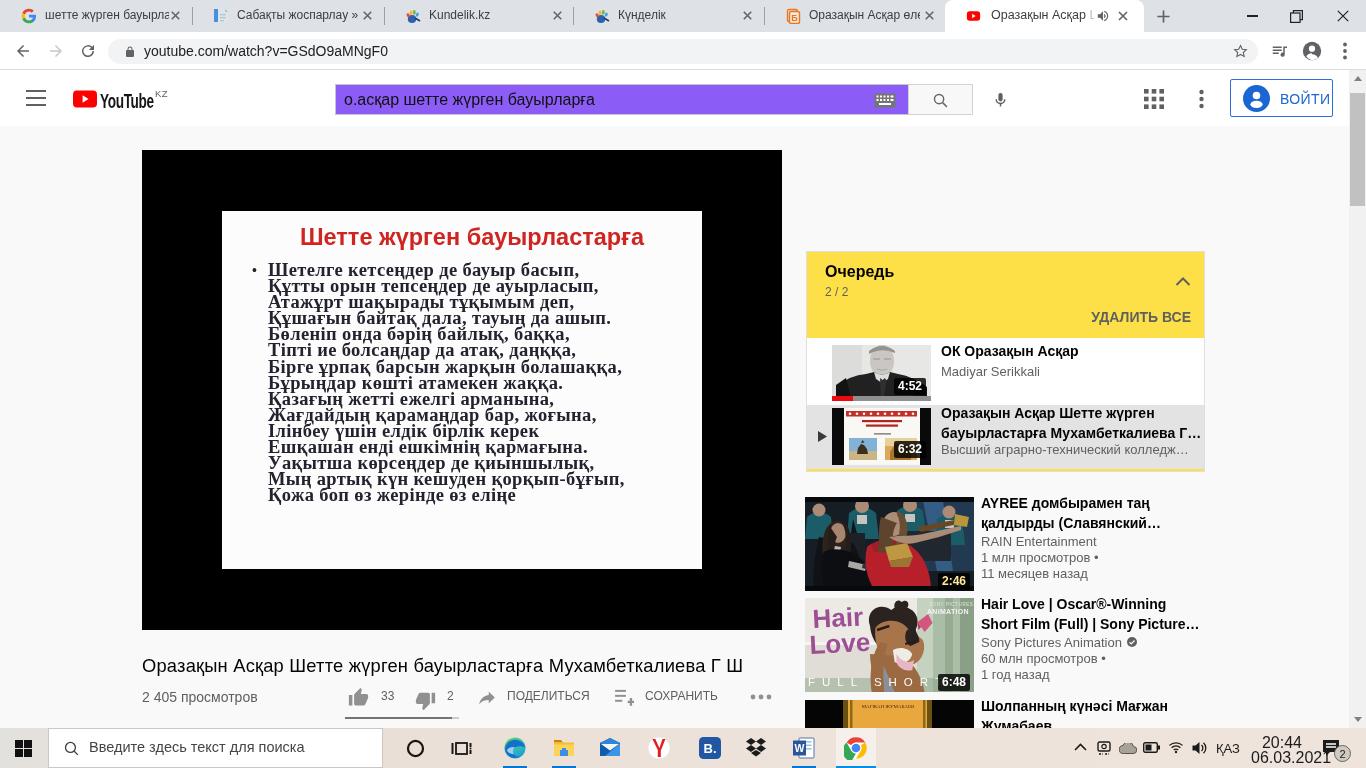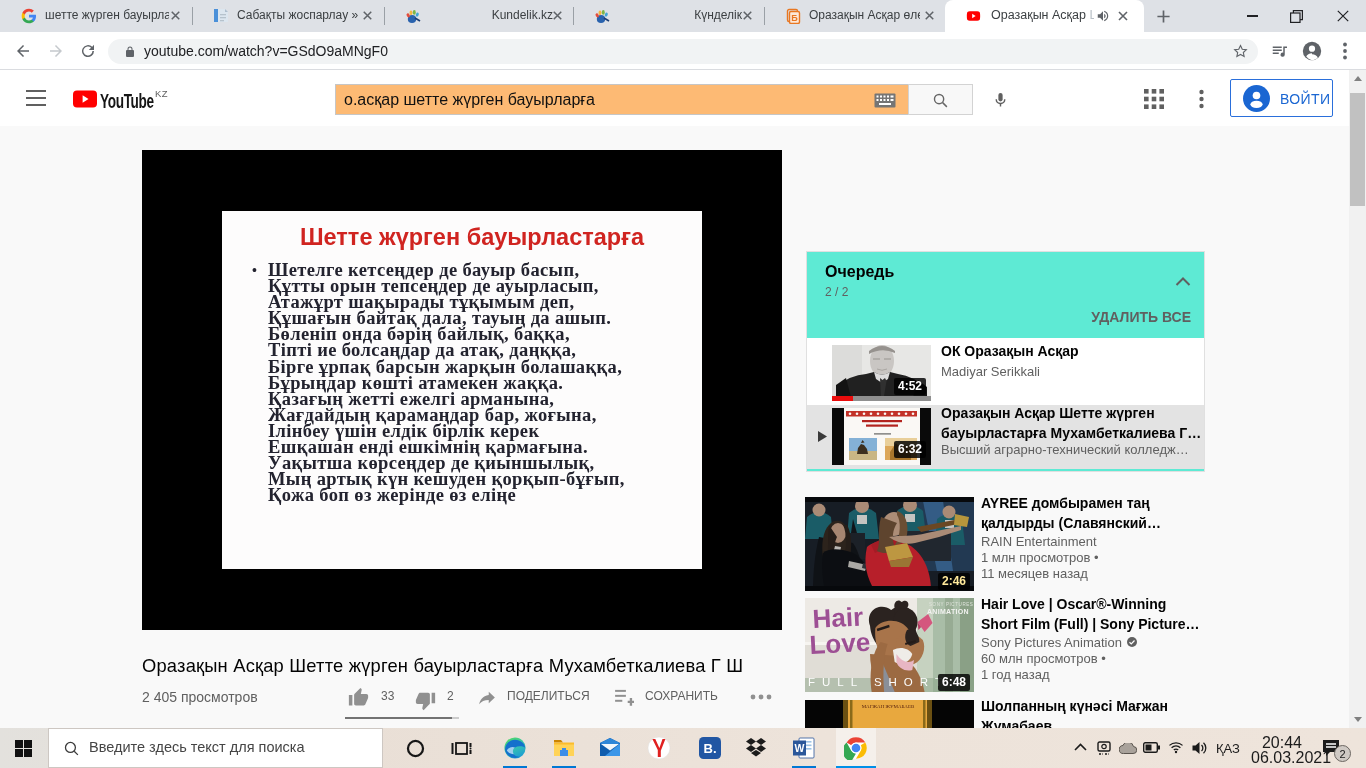--- a/index.html
+++ b/index.html
@@ -1,48 +1,48 @@
 <!DOCTYPE html>
 <html><head>
 <meta charset="utf-8">
 <style>
 * { margin:0; padding:0; box-sizing:border-box; }
 html,body { width:1366px; height:768px; overflow:hidden; }
 body { font-family:"Liberation Sans", sans-serif; }
 #root { position:relative; width:1366px; height:768px; background:#f9f9f9; }
 
 #tabstrip { position:absolute; left:0; top:0; width:1366px; height:32px; background:#dee1e6; }
-.tab { position:absolute; top:0; height:36px;text-align:right; }
+.tab { position:absolute; top:0; height:36px; }
 .tab .fav { position:absolute; left:20px; top:8px; width:16px; height:16px; }
 .tab .ttl { position:absolute; left:44px; top:8px; width:124px; height:17px; font-size:12px; color:#3c4043; white-space:nowrap; overflow:hidden; }
 .tab .cls { position:absolute; right:8px; top:8px; width:15px; height:15px; color:#5f6368; }
 .tabsep { position:absolute; top:7px; width:1px; height:18px; background:#9aa0a6; }
 #activetab { position:absolute; left:945px; top:0; width:199px; height:32px; background:#fff; border-radius:8px 8px 0 0; }
 #toolbar { position:absolute; left:0; top:32px; width:1366px; height:38px; background:#fff; border-bottom:1px solid #dadce0; }
 #omnibox { position:absolute; left:108px; top:7px; width:1150px; height:25px; background:#f1f3f4; border-radius:13px; }
 
 #ytheader { position:absolute; left:0; top:70px; width:1349px; height:56px; background:#fff; }
-#searchbox { position:absolute; left:335px; top:14px; width:574px; height:31px; border:1px solid #c6c6c6; background:#fdba74; }
+#searchbox { position:absolute; left:335px; top:14px; width:574px; height:31px; border:1px solid #c6c6c6; background:#8b5cf6; }
 #searchbtn { position:absolute; left:908px; top:14px; width:65px; height:31px; border:1px solid #d3d3d3; background:#f8f8f8; }
 #signin { position:absolute; left:1230px; top:9px; width:103px; height:38px; border:1px solid #2a6fdb; border-radius:2px; }
 
 #player { position:absolute; left:142px; top:150px; width:640px; height:480px; background:#000; }
 #slide { position:absolute; left:80px; top:61px; width:480px; height:358px; background:#fdfcfc; }
 #slide h1 { font-family:"Liberation Sans",sans-serif; font-weight:bold; color:#d02420; font-size:23.5px; text-align:center; margin-top:13px; letter-spacing:0px;padding-left:20px;}
 #poem { position:absolute; left:46px; top:51px; font-family:"Liberation Serif",serif; font-weight:bold; font-size:18.5px; line-height:16.1px; color:#23232f; white-space:nowrap; letter-spacing:0.36px; }
 #poem .bullet { position:absolute; left:-16px; top:1px; font-size:14px; }
 
 #vtitle { position:absolute; left:142px; top:655px; font-size:19px; color:#030303; letter-spacing:0.2px; transform:scaleX(0.965); transform-origin:0 0; }
 #views { position:absolute; left:142px; top:689px; font-size:14px; color:#606060; }
 .actbtn { position:absolute; top:689px; font-size:12px; font-weight:normal; color:#606060; letter-spacing:0px;}
 #likebar { position:absolute; left:345px; top:717px; width:114px; height:2px; background:#ccc; }
 #likebar .fill { position:absolute; left:0; top:0; height:2px; width:107px; background:#737373; }
 
 #premiere { position:absolute; left:806px; top:151px; width:403px; height:75px; border:1px solid #d9d9d9; background:#f9f9f9; font-size:14px; color:#0f0f0f; line-height:25px; padding:6px 0 0 17px; }
-#queue { position:absolute; left:806px; top:251px; width:399px; height:221px; border:1px solid #e0e0e0; background:#5eead4; }
+#queue { position:absolute; left:806px; top:251px; width:399px; height:221px; border:1px solid #e0e0e0; background:#fde047; }
 .qthumb { position:absolute; left:25px; width:99px; height:55px; }
 .badge { position:absolute; right:2px; bottom:2px; background:rgba(0,0,0,0.82); color:#fff; font-size:12px; font-weight:bold; padding:0px 4px; border-radius:2px; line-height:17px;}
 .vtitle2 { font-size:14px; font-weight:bold; color:#030303; line-height:19.5px; }
 .vmeta { font-size:13px; color:#606060; line-height:16px; }
 .sgthumb { position:absolute; left:805px; width:169px; height:94px; }
 .sgtext { position:absolute; left:981px; width:228px; }
 
 #taskbar { position:absolute; left:0; top:728px; width:1366px; height:40px; background:linear-gradient(90deg,#e3e1dd 0%,#e9dfd6 25%,#ede3da 60%,#eee4db 100%); }
 #tsearch { position:absolute; left:48px; top:0px; width:335px; height:40px; background:#fff; border:1px solid #cdc7c2; font-size:14.5px; color:#454545; }
 .tbicon { position:absolute; top:8px; width:24px; height:24px; }

